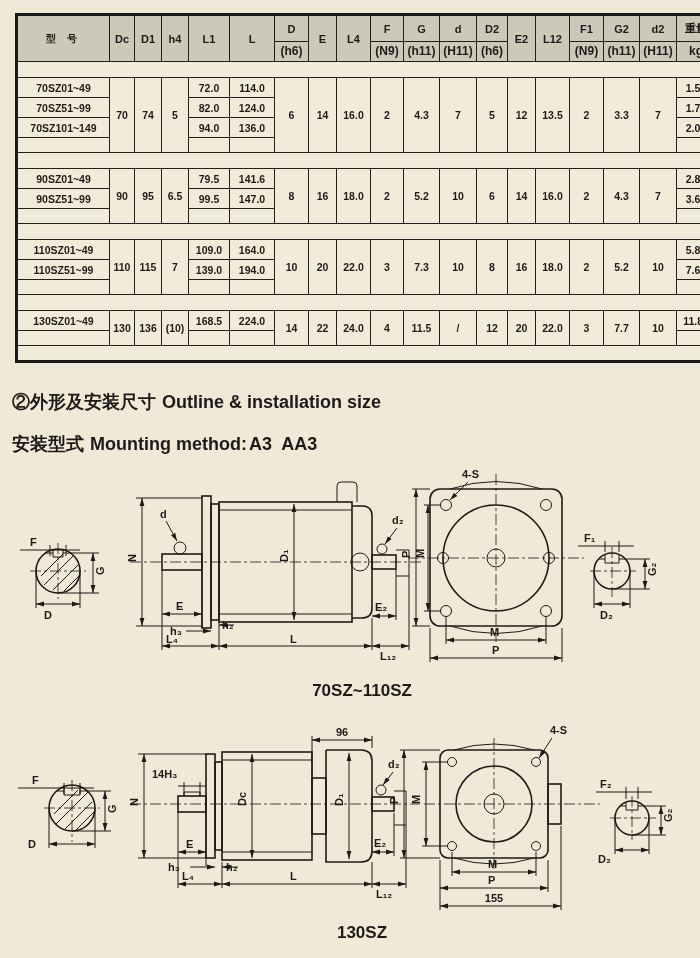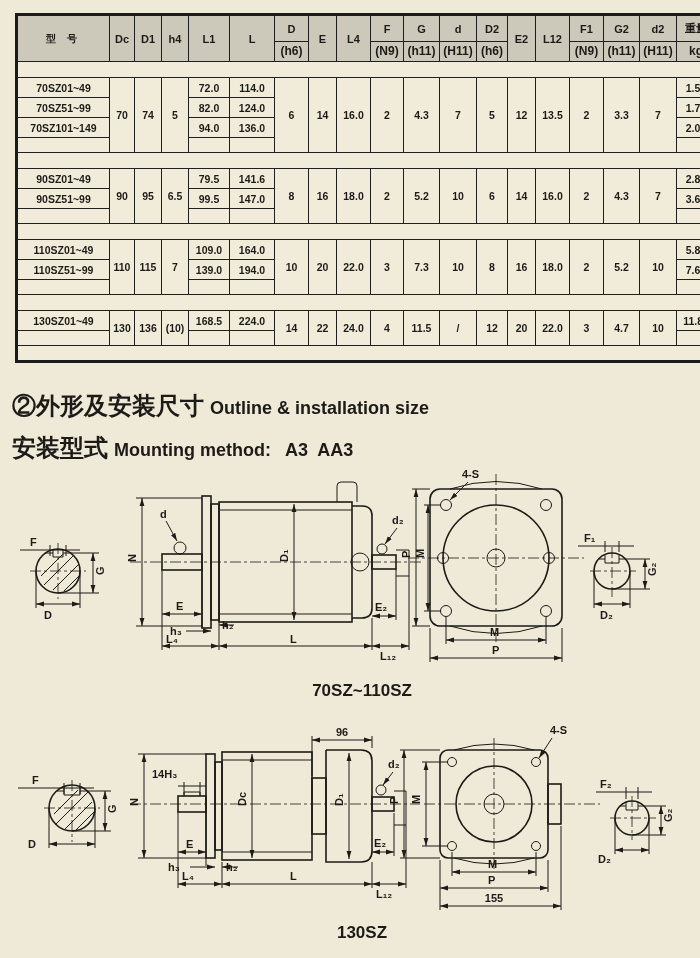--- a/index.html
+++ b/index.html
@@ -15,23 +15,23 @@
   .spec th.modelh{font-size:10px;letter-spacing:4px}
   tr.r{height:20px}
   tr.r td{font-size:10.5px}
   td.model{font-size:10px}
   tr.re{height:15px}
   tr.sep td{border-left:0;border-right:0;height:16px}
   
   .heading{position:absolute;left:12px;font-weight:700;white-space:nowrap}
   .hd1{top:390px}
   .hd2{top:432px}
-  .heading .zh{font-size:24px}
+  .heading .zh{font-size:18px}
   .heading .en{font-size:18px;margin-left:6px}
-  .heading .vals{white-space:pre;margin-left:14px}
+  .heading .vals{white-space:pre;margin-left:2px}
   
   .dwg{position:absolute;left:0}
   #dwg1{top:462px}
   #dwg2{top:712px}
   svg .ln{stroke:#1d1b17;fill:none;stroke-width:1.6}
   svg .tn{stroke:#1d1b17;fill:none;stroke-width:1}
   svg .dim{stroke:#1d1b17;fill:none;stroke-width:1}
   svg .cl{stroke:#1d1b17;fill:none;stroke-width:.8;stroke-dasharray:11 3 3 3}
   svg text{fill:#1d1b17;font-family:"Liberation Sans",sans-serif;font-size:11px;font-weight:700}
   svg text.cap{font-size:17px}
@@ -275,21 +275,21 @@
       <td rowspan="2">14</td>
       <td rowspan="2">22</td>
       <td rowspan="2">24.0</td>
       <td rowspan="2">4</td>
       <td rowspan="2">11.5</td>
       <td rowspan="2">/</td>
       <td rowspan="2">12</td>
       <td rowspan="2">20</td>
       <td rowspan="2">22.0</td>
       <td rowspan="2">3</td>
-      <td rowspan="2">4.7</td>
+      <td rowspan="2">7.7</td>
       <td rowspan="2">10</td>
       <td>11.80</td>
     </tr>
     <tr class="re">
         <td class="model"></td>
         <td></td>
         <td></td>
         <td></td>
       </tr>
   </tbody>

